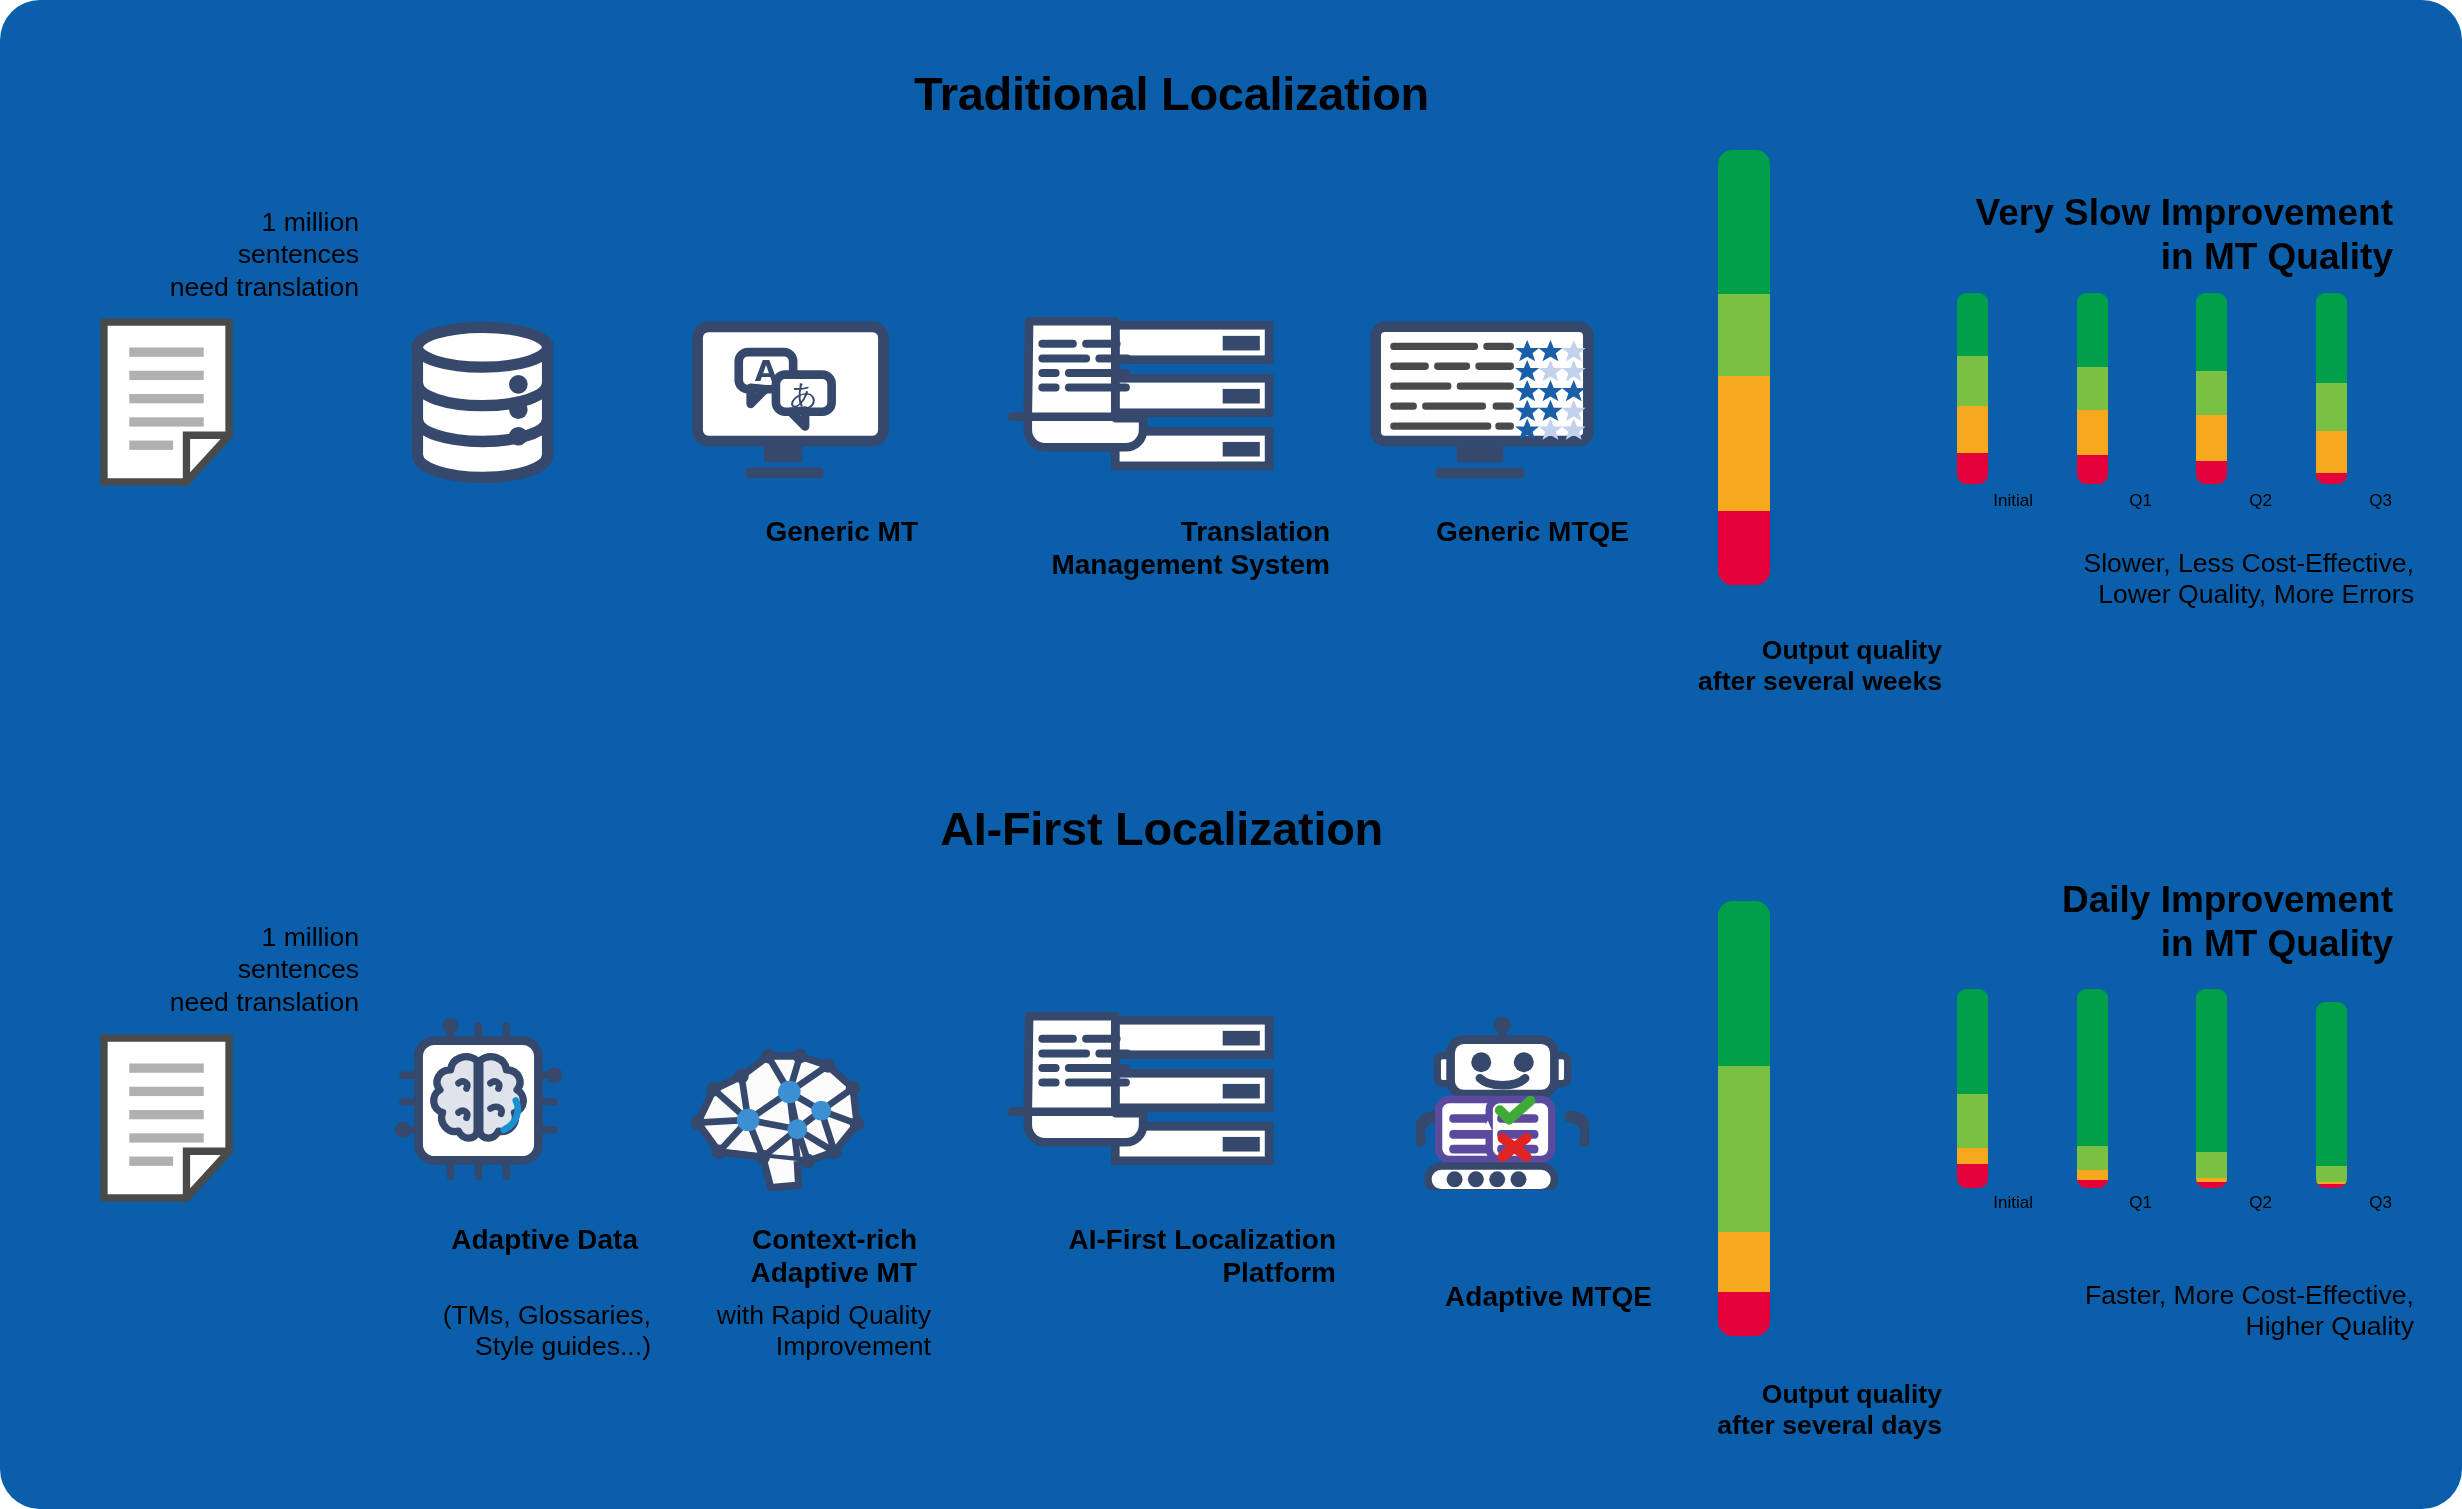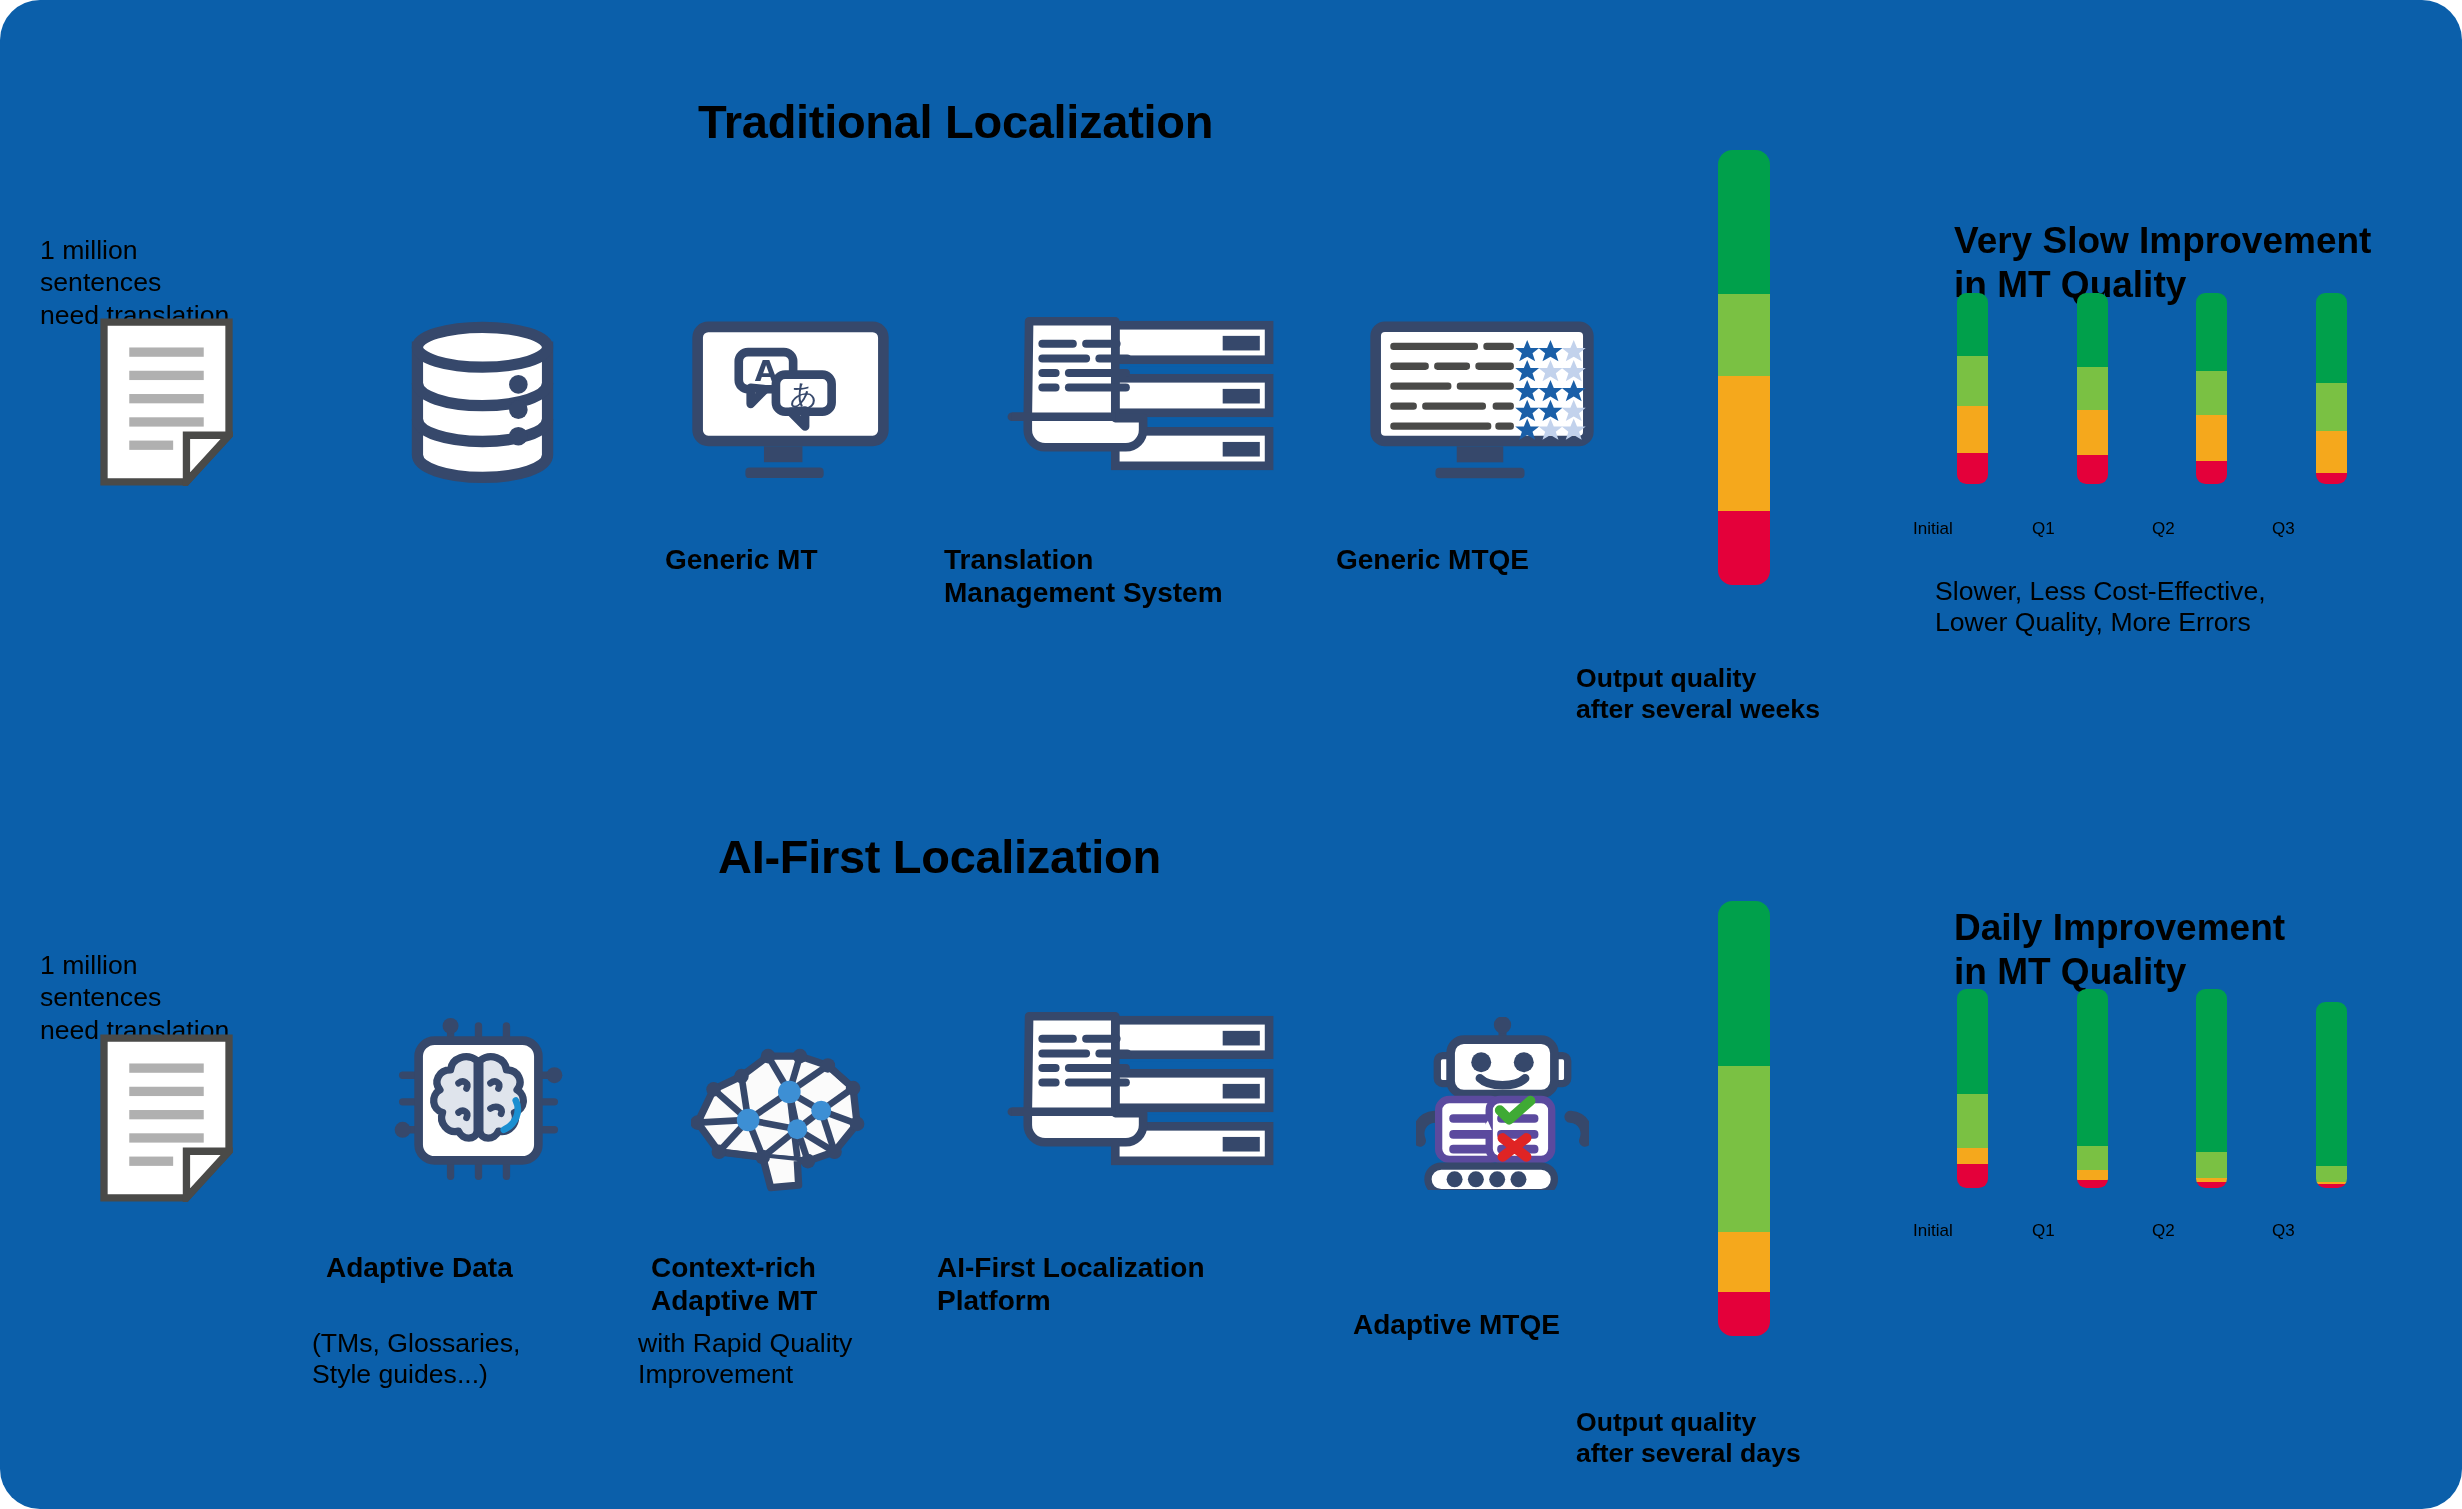--- a/index.html
+++ b/index.html
@@ -5,21 +5,21 @@
   html,body{margin:0;padding:0;background:#ffffff;}
   body{font-family:"Liberation Sans",sans-serif;}
   .canvas{
     position:relative;
     width:2462px;height:1509px;
     background:#0b5faa;
     border-radius:40px;
     overflow:hidden;
     color:#000;
   }
-  .t{position:absolute;text-align:left;color:#000;line-height:1.18;white-space:pre-line;margin-top:28px;}
+  .t{position:absolute;text-align:right;color:#000;line-height:1.18;white-space:pre-line;}
   .section-title{font-size:47px;font-weight:bold;letter-spacing:-0.3px;}
   .label{font-size:28px;font-weight:bold;}
   .sublabel{font-size:26.6px;font-weight:normal;}
   .smalltext{font-size:26.6px;font-weight:normal;}
   .headtext{font-size:37px;font-weight:bold;}
   .bar-caption{font-size:26.6px;font-weight:bold;}
   .tick-label{font-size:17px;font-weight:normal;}
 
   
   .bigbar{position:absolute;width:52px;border-radius:14.6px;overflow:hidden;display:flex;flex-direction:column;}
@@ -400,15 +400,17 @@
     <div class="seg" style="height:9%;background:#7ac143;"></div>
     <div class="seg" style="height:1%;background:#f5a81c;"></div>
     <div class="seg" style="height:2%;background:#e4003a;"></div>
   </div>
 
   <div class="t tick-label" style="left:1913px;top:1193px;width:120px;">Initial</div>
   <div class="t tick-label" style="left:2032px;top:1193px;width:120px;">Q1</div>
   <div class="t tick-label" style="left:2152px;top:1193px;width:120px;">Q2</div>
   <div class="t tick-label" style="left:2272px;top:1193px;width:120px;">Q3</div>
 
+  <div class="t smalltext" style="left:1935px;top:1280px;width:479px;">Faster, More Cost-Effective,
+Higher Quality</div>
 
 </div>
 
 
 </body></html>

